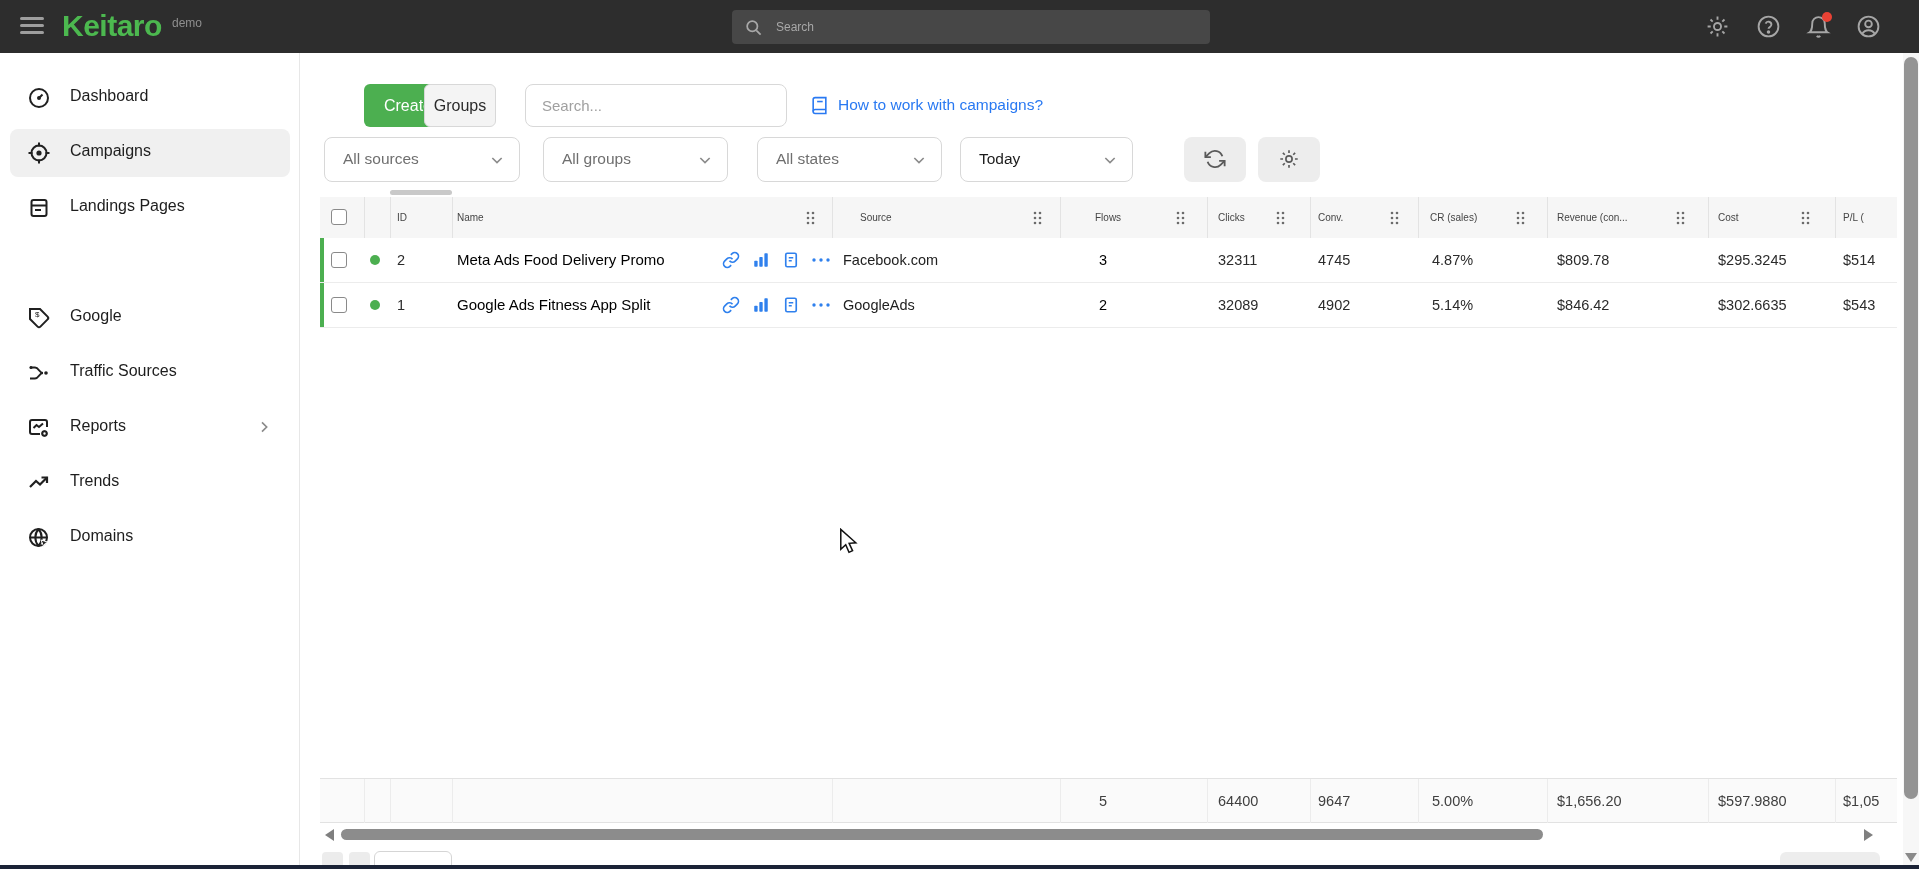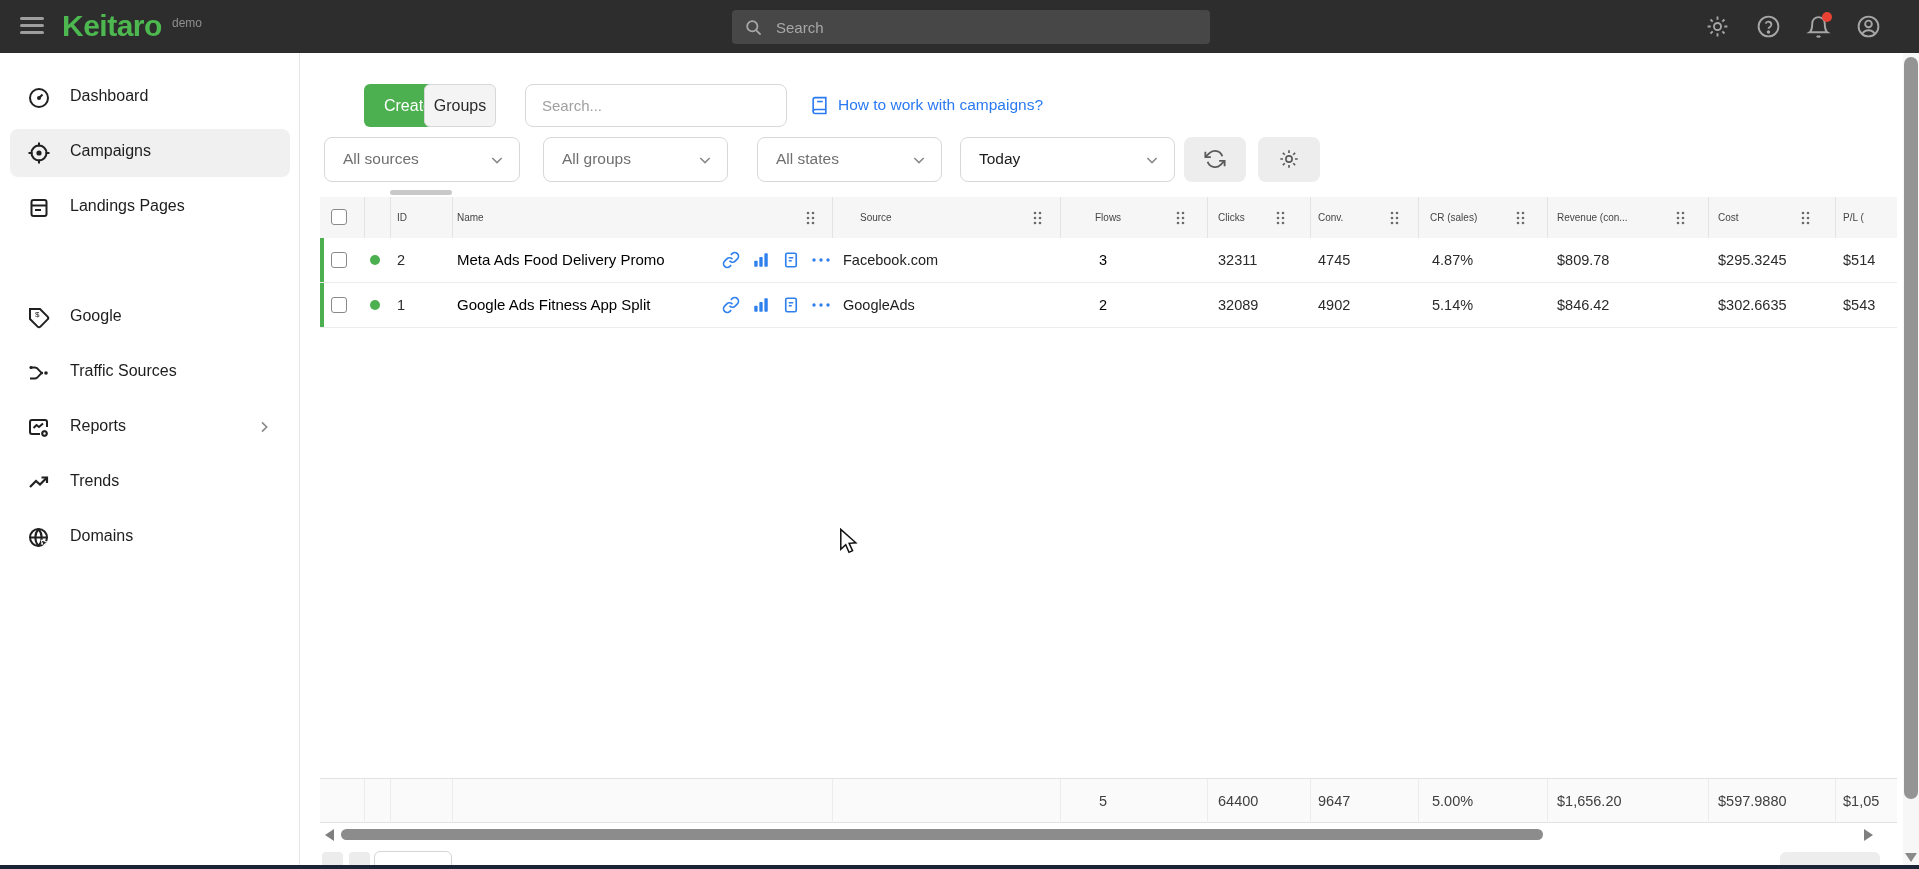--- a/index.html
+++ b/index.html
@@ -8,21 +8,21 @@
   #app { position:relative; width:1919px; height:869px; overflow:hidden; background:#fff; }
 
   
   .topbar { position:absolute; left:0; top:0; width:1919px; height:53px; background:#2d2d2d; }
   .burger { position:absolute; left:20px; top:17px; width:24px; height:19px; cursor:pointer; }
   .burger span { display:block; height:3px; background:#9e9e9e; border-radius:2px; margin-bottom:4px; }
   .logo { position:absolute; left:62px; top:9px; font-size:30px; font-weight:bold; color:#4cb84f; letter-spacing:-0.5px; }
   .env { position:absolute; left:172px; top:16px; font-size:12px; color:#8f8f8f; }
   .topsearch { position:absolute; left:732px; top:10px; width:478px; height:34px; background:#474747; border-radius:4px; }
   .topsearch svg { position:absolute; left:12px; top:8px; }
-  .topsearch input { position:absolute; left:44px; top:0; width:420px; height:34px; background:transparent; border:none; outline:none; color:#cfcfcf; font-size:15px; font-family:"Liberation Sans",sans-serif; }
+  .topsearch input { position:absolute; left:44px; top:0; width:420px; height:34px; background:transparent; border:none; outline:none; color:#cfcfcf; font-size:12px; font-family:"Liberation Sans",sans-serif; }
   .topsearch input::placeholder { color:#a8a8a8; opacity:1; }
   .top-ic { position:absolute; top:14px; width:25px; height:25px; cursor:pointer; }
   .bell-dot { position:absolute; left:1822px; top:12px; width:10px; height:10px; border-radius:50%; background:#e94235; }
 
   
   .sidebar { position:absolute; left:0; top:53px; width:300px; height:816px; background:#fff; border-right:1px solid #e7e7e7; }
   .side-item { position:absolute; left:10px; width:280px; height:48px; border-radius:8px; cursor:pointer; }
   .side-item.active { background:#f0f0f0; }
   .side-item .ic { position:absolute; left:17px; top:12px; width:24px; height:24px; }
   .side-item .lbl { position:absolute; left:60px; top:13px; font-size:16px; color:#1d1d1d; white-space:nowrap; }
@@ -218,21 +218,21 @@
     <svg class="chev" viewBox="0 0 24 24" fill="none" stroke="#8a8a8a" stroke-width="2.4">
         <polyline points="5 9 12 16 19 9"></polyline>
       </svg>
   </div>
   <div class="dd" style="left:757px; width:185px">
     <span class="val">All states</span>
     <svg class="chev" viewBox="0 0 24 24" fill="none" stroke="#8a8a8a" stroke-width="2.4">
         <polyline points="5 9 12 16 19 9"></polyline>
       </svg>
   </div>
-  <div class="dd dark" style="left:960px; width:215px">
+  <div class="dd dark" style="left:960px; width:173px">
     <span class="val">Today</span>
     <svg class="chev" viewBox="0 0 24 24" fill="none" stroke="#8a8a8a" stroke-width="2.4">
         <polyline points="5 9 12 16 19 9"></polyline>
       </svg>
   </div>
   <button class="sq-btn" style="left:1184px">
     <svg width="22" height="22" viewBox="0 0 24 24" fill="none" stroke="#5a5a5a" stroke-width="2">
       <polyline points="1.5 4 1.5 10 7.5 10"></polyline>
         <polyline points="22.5 20 22.5 14 16.5 14"></polyline>
       <path d="M20 9A8.5 8.5 0 0 0 5.9 5.6L1.5 10M22.5 14l-4.4 4.4A8.5 8.5 0 0 1 4 15"></path>

